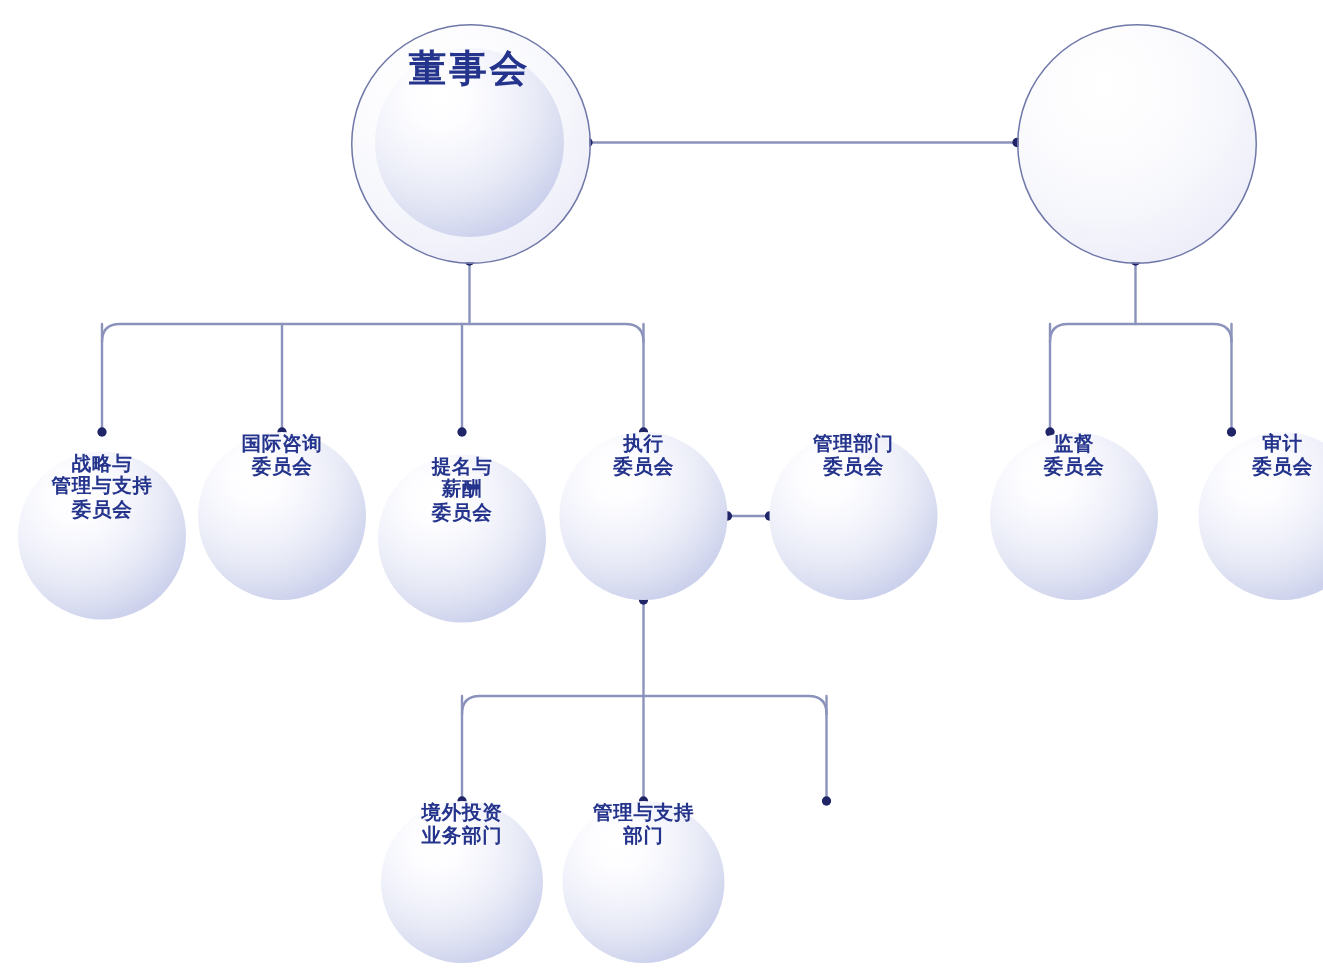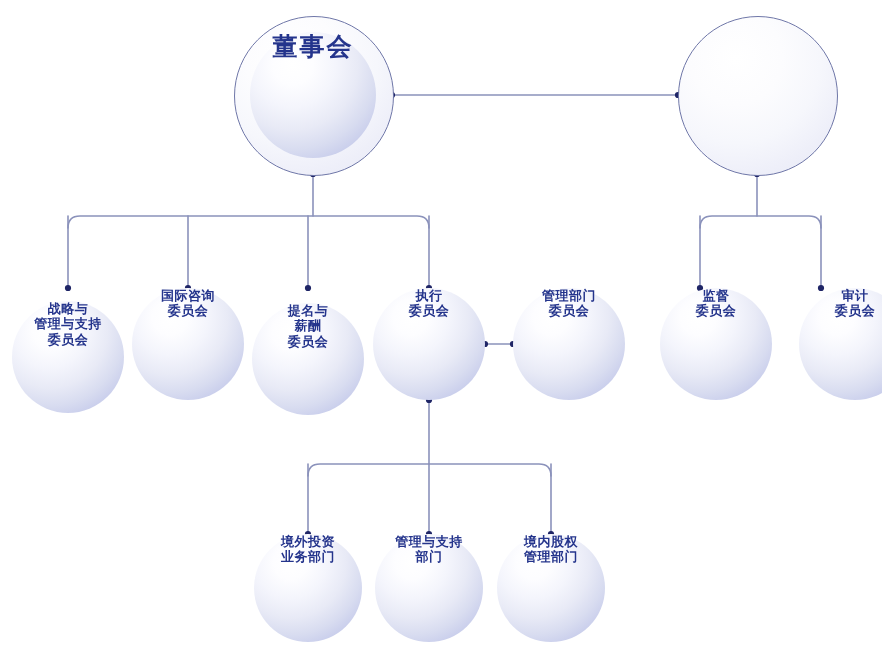--- a/index.html
+++ b/index.html
@@ -184,19 +184,13 @@
         <span class="label-line">管理与支持</span>
         <span class="label-line">部门</span>
       </span>
     </div>
     <div class="node sphere tier-bottom" style="left: 254px; top: 534px; width: 108px; height: 108px;">
       <span class="node-label">
         <span class="label-line">境外投资</span>
         <span class="label-line">业务部门</span>
       </span>
     </div>
-    <div class="node sphere tier-bottom" style="left: 497px; top: 534px; width: 108px; height: 108px;">
-      <span class="node-label">
-        <span class="label-line">境内股权</span>
-        <span class="label-line">管理部门</span>
-      </span>
-    </div>
   </div>
 
 </body></html>

